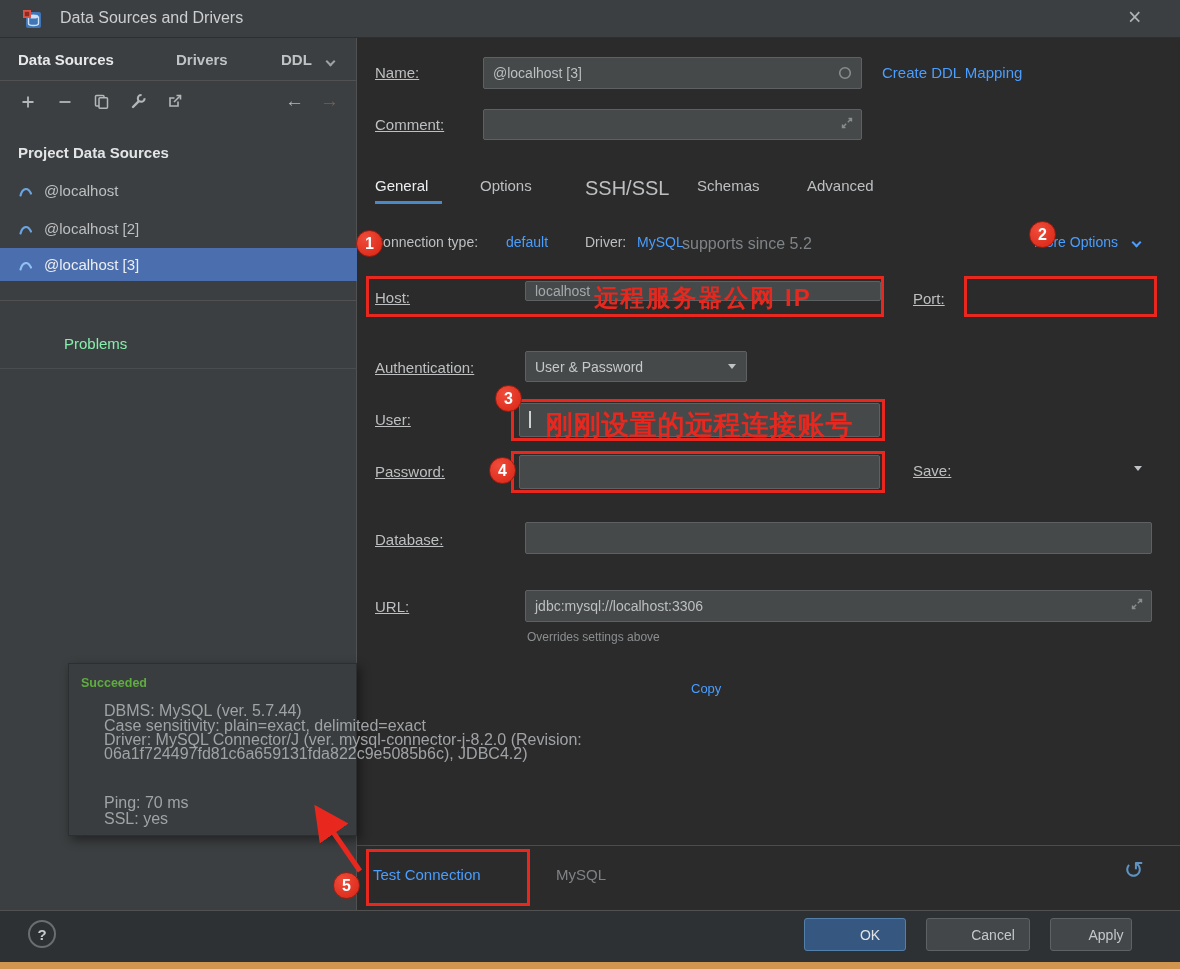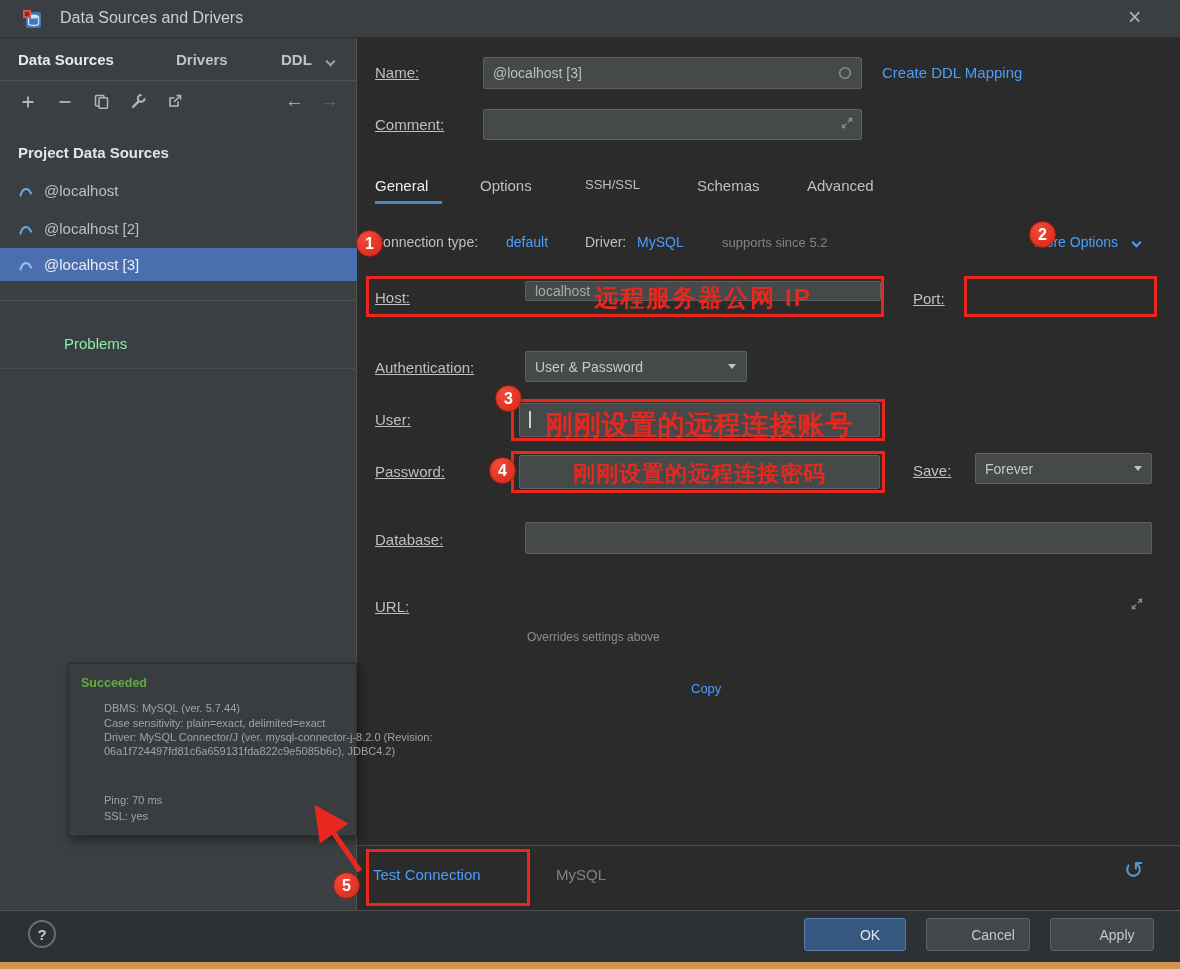--- a/index.html
+++ b/index.html
@@ -12,21 +12,21 @@
   .link { position:absolute; color:#4a9eff; white-space:nowrap; cursor:pointer; }
   .note { position:absolute; color:#7f8487; white-space:nowrap; }
   .redbox { position:absolute; border:3px solid #e8281e; z-index:40; }
   .badge { position:absolute; width:27px; height:27px; border-radius:50%; background:radial-gradient(circle at 35% 30%, #ef4c3a, #d92414); border:1px solid #9e1d10; color:#fff; font-weight:bold; font-size:16px; text-align:center; line-height:25px; z-index:45; }
   .cn { position:absolute; color:#e8281e; text-align:center; font-weight:600; white-space:nowrap; z-index:42; }
   .chev { position:absolute; width:7px; height:7px; border-right:2px solid #9fa2a4; border-bottom:2px solid #9fa2a4; transform:rotate(45deg); }
   .carrow { position:absolute; width:0; height:0; border-left:4.5px solid transparent; border-right:4.5px solid transparent; border-top:5.5px solid #c0c3c5; }
   .stab { position:absolute; font-size:15px; font-weight:bold; color:#c0c3c5; cursor:pointer; white-space:nowrap; }
   .ds-label { position:absolute; font-size:15px; white-space:nowrap; }
   .btn { position:absolute; display:flex; align-items:center; justify-content:center; font-size:14px; border-radius:3px; cursor:pointer;padding-left:30px; }
-  .tline { position:absolute; font-size:11px; color:#a0a3a5; white-space:nowrap;padding-left:23px; }
+  .tline { position:absolute; font-size:16px; color:#a0a3a5; white-space:nowrap;padding-left:23px; }
 </style>
 </head>
 <body>
 
 <div class="root">
 
   <div class="a" style="left:0;top:0;width:1180px;height:38px;background:#3c3f41;border-bottom:1px solid #2e2e2e"></div>
   <div class="a" style="left:0;top:38px;width:357px;height:872px;background:#3c3f41;border-right:1px solid #515151"></div>
   <div class="a" style="left:0;top:80px;width:357px;height:1px;background:#515151"></div>
   <div class="a" style="left:0;top:910px;width:1180px;height:52px;background:#2e3133;border-top:1px solid #515151"></div>
@@ -105,30 +105,30 @@
   <div class="lbl" style="left:375px;top:116px">Comment:</div>
   <div class="field" style="left:483px;top:109px;width:379px;height:31px">
     <span></span>
   </div>
   <svg class="a" style="left:840px;top:116px" width="14" height="14" viewBox="0 0 14 14">
     <path d="M8.5 2.5h3v3 M11.5 2.5 L7.8 6.2 M5.5 11.5h-3v-3 M2.5 11.5 L6.2 7.8" fill="none" stroke="#8a8d8f" stroke-width="1.4"></path>
   </svg>
 
   <span class="a" style="left:375px;top:177px;font-size:15px;color:#eceef0;cursor:pointer">General</span>
   <span class="a" style="left:480px;top:177px;font-size:15px;color:#bdbfc1;cursor:pointer">Options</span>
-  <span class="a" style="left:585px;top:177px;font-size:13px;color:#bdbfc1;cursor:pointer">SSH/SSL</span>
+  <span class="a" style="left:585px;top:177px;font-size:20px;color:#bdbfc1;cursor:pointer">SSH/SSL</span>
   <span class="a" style="left:697px;top:177px;font-size:15px;color:#bdbfc1;cursor:pointer">Schemas</span>
   <span class="a" style="left:807px;top:177px;font-size:15px;color:#bdbfc1;cursor:pointer">Advanced</span>
   <div class="a" style="left:375px;top:201px;width:67px;height:3px;background:#4a88c7"></div>
 
   <div class="a" style="left:373px;top:234px;font-size:14px;color:#bdbfc1;white-space:nowrap">Connection type:</div>
   <span class="link" style="left:506px;top:234px;font-size:14px">default</span>
   <div class="a" style="left:585px;top:234px;font-size:14px;color:#bdbfc1">Driver:</div>
   <span class="link" style="left:637px;top:234px;font-size:14px">MySQL</span>
-  <div class="note" style="left:722px;top:235px;font-size:13px">supports since 5.2</div>
+  <div class="note" style="left:682px;top:235px;font-size:16px">supports since 5.2</div>
   <span class="link" style="left:1034px;top:234px;font-size:14px">More Options</span>
   <span class="chev" style="left:1133px;top:239px;border-color:#4a9eff"></span>
 
   <div class="lbl" style="left:375px;top:289px">Host:</div>
   <div class="field" style="left:525px;top:281px;width:356px;height:20px">
     <span style="color:#a6a9ab">localhost</span>
   </div>
   <div class="lbl" style="left:913px;top:290px">Port:</div>
 
   <div class="lbl" style="left:375px;top:359px">Authentication:</div>
@@ -141,31 +141,31 @@
   <div class="field" style="left:519px;top:403px;width:361px;height:34px">
     <span></span>
   </div>
   <div class="a" style="left:529px;top:411px;width:2px;height:17px;background:#cfd1d3"></div>
 
   <div class="lbl" style="left:375px;top:463px">Password:</div>
   <div class="field" style="left:519px;top:455px;width:361px;height:34px">
     <span></span>
   </div>
   <div class="lbl" style="left:913px;top:462px">Save:</div>
-  <div class="combo" style="left:975px;top:453px;width:177px;height:31px">
-    <span>Forever</span>
-  </div>
   <span class="carrow" style="left:1134px;top:466px"></span>
 
   <div class="lbl" style="left:375px;top:531px">Database:</div>
   <div class="field" style="left:525px;top:522px;width:627px;height:32px">
     <span></span>
   </div>
 
   <div class="lbl" style="left:375px;top:598px">URL:</div>
+  <div class="field" style="left:525px;top:590px;width:627px;height:32px">
+    <span>jdbc:mysql://localhost:3306</span>
+  </div>
   <svg class="a" style="left:1130px;top:597px" width="14" height="14" viewBox="0 0 14 14">
     <path d="M8.5 2.5h3v3 M11.5 2.5 L7.8 6.2 M5.5 11.5h-3v-3 M2.5 11.5 L6.2 7.8" fill="none" stroke="#8a8d8f" stroke-width="1.4"></path>
   </svg>
   <div class="note" style="left:527px;top:630px;font-size:12px;color:#8b8e90">Overrides settings above</div>
 
   <span class="link" style="left:691px;top:681px;font-size:13px">Copy</span>
 
   <div class="a" style="left:68px;top:663px;width:289px;height:173px;background:#3a3d3f;border:1px solid #2c2e30;box-shadow:3px 4px 10px rgba(0,0,0,0.45);z-index:30">
     <div class="a" style="left:12px;top:12px;font-size:12.5px;font-weight:bold;color:#5fad3f;white-space:nowrap">Succeeded</div>
     <div class="tline" style="left:12px;top:38px">DBMS: MySQL (ver. 5.7.44)</div>
@@ -177,36 +177,35 @@
   </div>
 
   <div class="a" style="left:357px;top:845px;width:823px;height:1px;background:#4a4d4f"></div>
   <span class="link" style="left:373px;top:866px;font-size:15px">Test Connection</span>
   <div class="a" style="left:556px;top:866px;font-size:15px;color:#7f8285;white-space:nowrap">MySQL</div>
   <div class="a" style="left:1124px;top:856px;font-size:24px;color:#5f93c3;cursor:pointer">↺</div>
 
   <div class="a" style="left:28px;top:920px;width:28px;height:28px;border:2px solid #6b6e70;border-radius:50%;display:flex;align-items:center;justify-content:center;font-size:15px;font-weight:bold;color:#c8cacc;cursor:pointer">?</div>
   <div class="btn" style="left:804px;top:918px;width:102px;height:33px;background:#365880;border:1px solid #5380ab;color:#e0e4e8">OK</div>
   <div class="btn" style="left:926px;top:918px;width:104px;height:33px;background:#43474a;border:1px solid #5e6264;color:#c5c7c9">Cancel</div>
-  <div class="btn" style="left:1050px;top:918px;width:104px;height:33px;background:#43474a;border:1px solid #5e6264;color:#c5c7c9">Apply</div>
+  <div class="btn" style="left:1050px;top:918px;width:82px;height:33px;background:#43474a;border:1px solid #5e6264;color:#c5c7c9">Apply</div>
 
   <div class="badge" style="left:356px;top:230px">1</div>
   <div class="redbox" style="left:366px;top:276px;width:518px;height:41px"></div>
   <div class="cn" style="left:525px;top:282px;width:356px;font-size:24px;letter-spacing:2px">远程服务器公网 IP</div>
 
   <div class="badge" style="left:1029px;top:221px">2</div>
   <div class="redbox" style="left:964px;top:276px;width:193px;height:41px"></div>
 
   <div class="badge" style="left:495px;top:385px">3</div>
   <div class="redbox" style="left:511px;top:399px;width:374px;height:42px"></div>
   <div class="cn" style="left:519px;top:407px;width:361px;font-size:27px;letter-spacing:1px">刚刚设置的远程连接账号</div>
 
   <div class="badge" style="left:489px;top:457px">4</div>
   <div class="redbox" style="left:511px;top:451px;width:374px;height:42px"></div>
-  <div class="cn" style="left:519px;top:459px;width:361px;font-size:22px;letter-spacing:1px">刚刚设置的远程连接密码</div>
 
   <div class="badge" style="left:333px;top:872px">5</div>
   <div class="redbox" style="left:366px;top:849px;width:164px;height:57px"></div>
 
   <svg class="a" style="left:302px;top:797px;z-index:44" width="74" height="86" viewBox="0 0 74 86">
     <defs>
       <marker id="ah" markerWidth="7" markerHeight="7" refX="5" refY="3.5" orient="auto">
         <path d="M0,0 L7,3.5 L0,7 Z" fill="#e8281e"></path>
       </marker>
     </defs>

